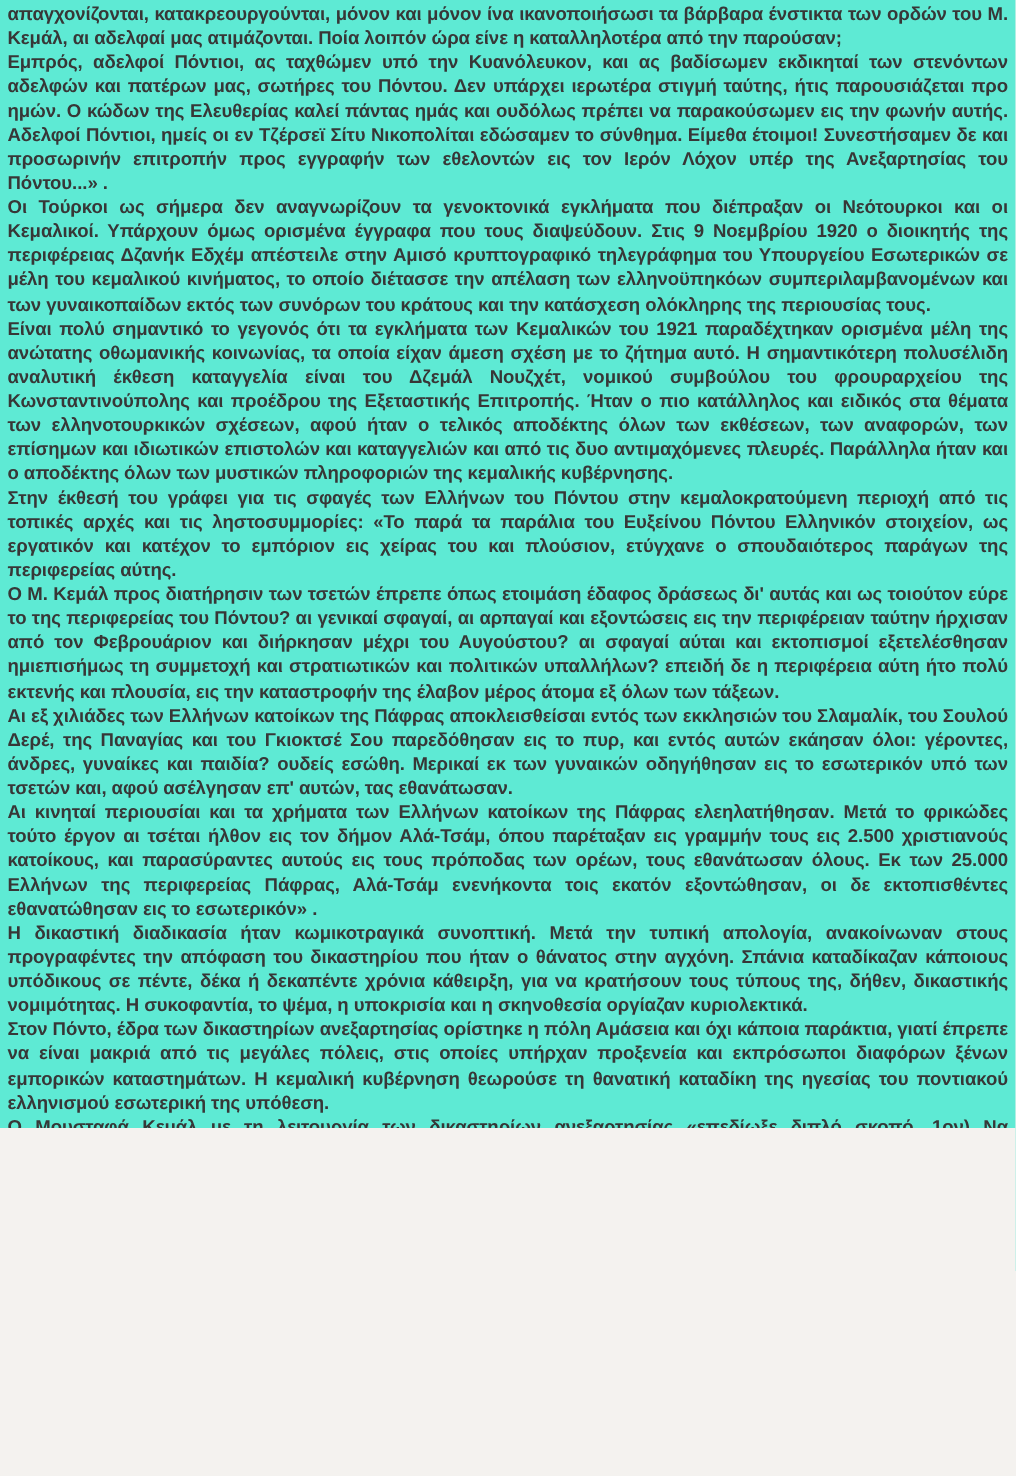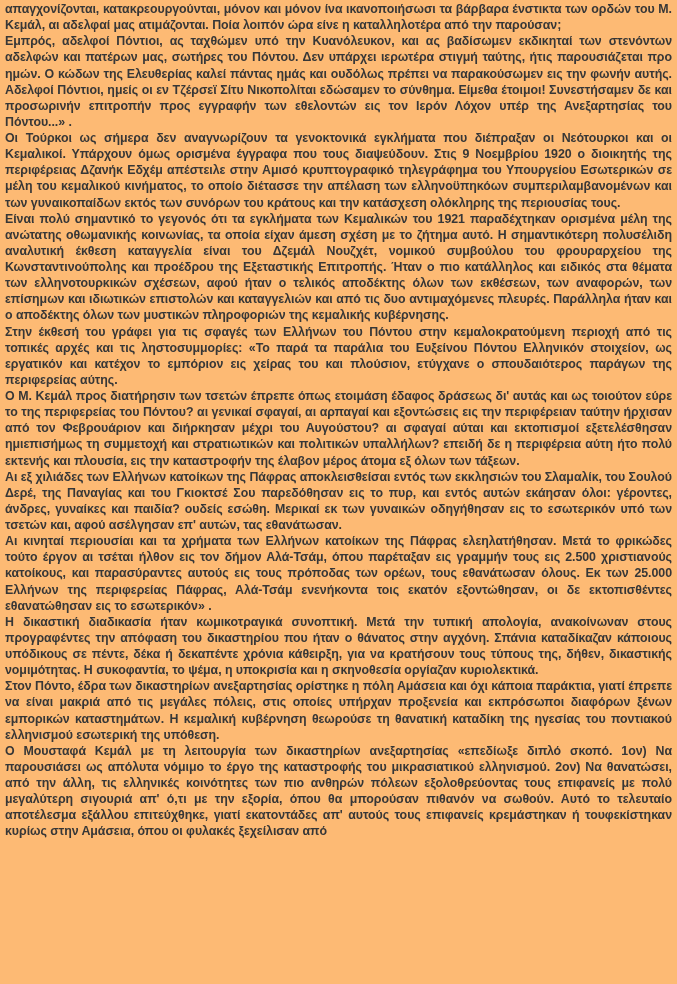--- a/index.html
+++ b/index.html
@@ -6,23 +6,23 @@
     margin: 0;
     padding: 0;
     width: 677px;
     height: 984px;
     overflow: hidden;
     background: #f4f2ef;
   }
   .page {
     box-sizing: border-box;
     width: 677px;
-    height: 984px;
+    height: 752px;
     padding: 1px 5px 0 5px;
-    background: #fdba74;
+    background: #5eead4;
     overflow: hidden;
   }
   .page p {
     margin: 0;
     padding: 0;
     font-family: "Liberation Sans", sans-serif;
     font-weight: 700;
     font-size: 12.4px;
     line-height: 16.13px;
     letter-spacing: -0.05px;

